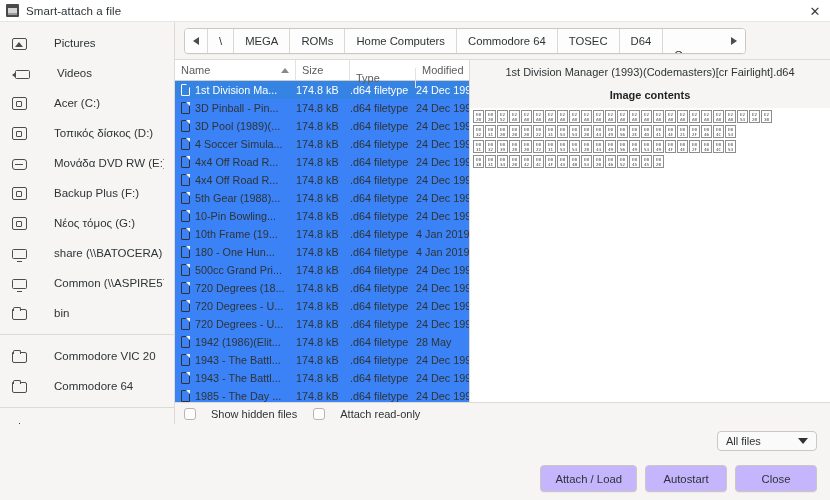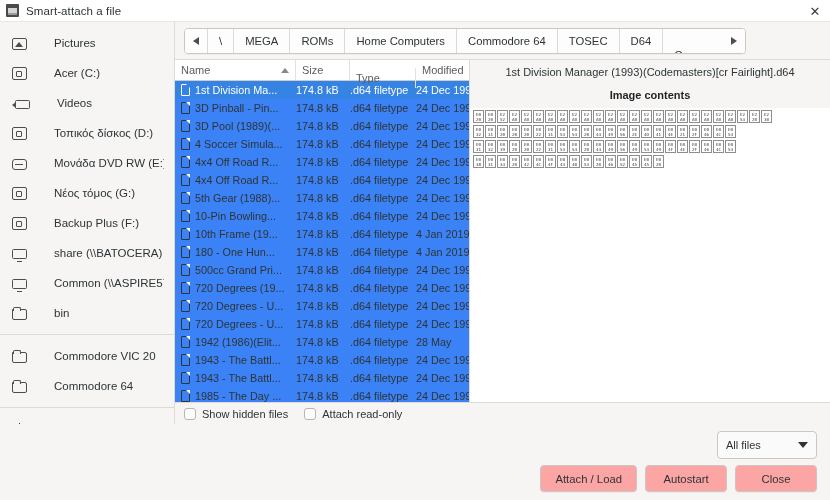--- a/index.html
+++ b/index.html
@@ -364,41 +364,41 @@
 
   
   .opts {
     height: 22px; flex: 0 0 22px;
     background: #f6f5f4;
     display: flex; align-items: center;
     padding-left: 9px; gap: 16px;
     border-top: 1px solid #dedbd7;
   }
   .chk-wrap {
-    display: flex; align-items: center; gap: 6px;
+    display: flex; align-items: center; gap: 15px;
     cursor: pointer;
   }
   .chk {
     width: 12px; height: 12px;
     border: 1px solid #b9b4ae;
     border-radius: 3px;
     background: #fdfdfd;
     flex: 0 0 12px;
   }
   .chk-label { font-size: 11px; color: #2e3436; }
 
   
   .actions {
     height: 76px; flex: 0 0 76px;
     background: #f6f5f4;
     position: relative;
   }
   .filter-select {
     position: absolute; right: 13px; top: 7px;
-    width: 100px; height: 28px;
+    width: 100px; height: 20px;
     background: #fbfafa;
     border: 1px solid #cdc7c2;
     border-radius: 4px;
     display: flex; align-items: center;
     padding: 0 8px;
     font-size: 11px; color: #2e3436;
     cursor: pointer;
   }
   .chev {
     margin-left: auto;
@@ -406,21 +406,21 @@
     border-left: 5px solid transparent;
     border-right: 5px solid transparent;
     border-top: 6px solid #2e3436;
   }
   .btnrow {
     position: absolute; right: 13px; bottom: 8px;
     display: flex; gap: 8px;
   }
   .btn {
     min-width: 82px; height: 27px;
-    background: #fca5a5;
+    background: #c4b5fd;
     border: 1px solid #cdc7c2;
     border-radius: 4px;
     font-size: 11.3px; color: #2e3436;
     display: flex; align-items: center; justify-content: center;
     padding: 0 14px;
     cursor: pointer;
     box-shadow: 0 1px 0 rgba(0,0,0,0.04);
     text-align: center;
   }
 </style>
@@ -436,42 +436,42 @@
   </div>
 
   <div class="body">
 
     <div class="sidebar" id="sidebar">
         <div class="side-item">
           <span class="sicon ic-picture"></span>
           <span class="side-label">Pictures</span>
         </div>
         <div class="side-item">
+          <span class="sicon ic-video"></span>
+          <span class="side-label">Videos</span>
+        </div>
+        <div class="side-item">
           <span class="sicon ic-drive"></span>
           <span class="side-label">Acer (C:)</span>
         </div>
         <div class="side-item">
-          <span class="sicon ic-video"></span>
-          <span class="side-label">Videos</span>
-        </div>
-        <div class="side-item">
           <span class="sicon ic-drive"></span>
           <span class="side-label">Τοπικός δίσκος (D:)</span>
         </div>
         <div class="side-item">
           <span class="sicon ic-optical"></span>
           <span class="side-label">Μονάδα DVD RW (E:)</span>
         </div>
         <div class="side-item">
           <span class="sicon ic-drive"></span>
+          <span class="side-label">Backup Plus (F:)</span>
+        </div>
+        <div class="side-item">
+          <span class="sicon ic-drive"></span>
           <span class="side-label">Νέος τόμος (G:)</span>
-        </div>
-        <div class="side-item">
-          <span class="sicon ic-drive"></span>
-          <span class="side-label">Backup Plus (F:)</span>
         </div>
         <div class="side-item">
           <span class="sicon ic-network"></span>
           <span class="side-label">share (\\BATOCERA) (Y:)</span>
         </div>
         <div class="side-item">
           <span class="sicon ic-network"></span>
           <span class="side-label">Common (\\ASPIRE5739G) (Z:)</span>
         </div>
         <div class="side-item">
@@ -629,21 +629,21 @@
                   <span class="fileicon"></span>
                   <span class="fname">500cc Grand Pri...</span>
                 </div>
                 <div class="cell c-size">174.8 kB</div>
                 <div class="cell c-type">.d64 filetype</div>
                 <div class="cell c-mod">24 Dec 1996</div>
               </div>
               <div class="frow">
                 <div class="cell c-name">
                   <span class="fileicon"></span>
-                  <span class="fname">720 Degrees (19...</span>
+                  <span class="fname">720 Degrees (18...</span>
                 </div>
                 <div class="cell c-size">174.8 kB</div>
                 <div class="cell c-type">.d64 filetype</div>
                 <div class="cell c-mod">24 Dec 1996</div>
               </div>
               <div class="frow">
                 <div class="cell c-name">
                   <span class="fileicon"></span>
                   <span class="fname">720 Degrees - U...</span>
                 </div>

